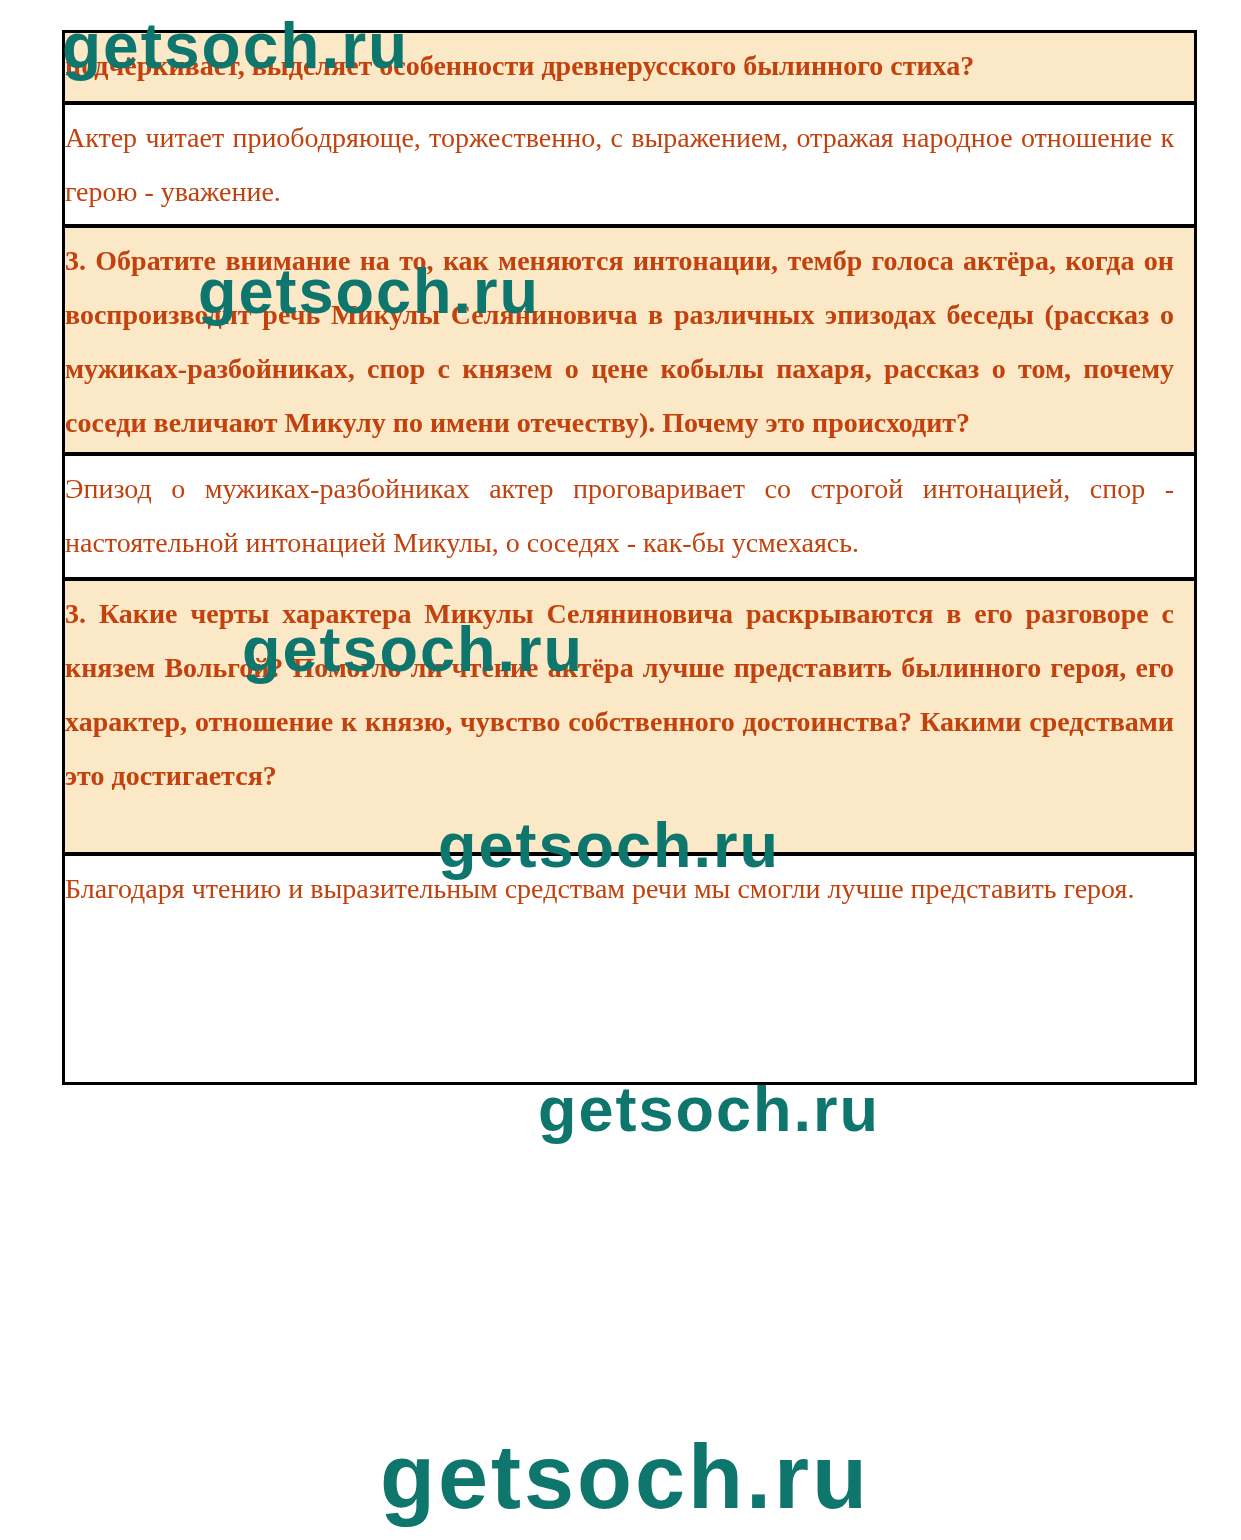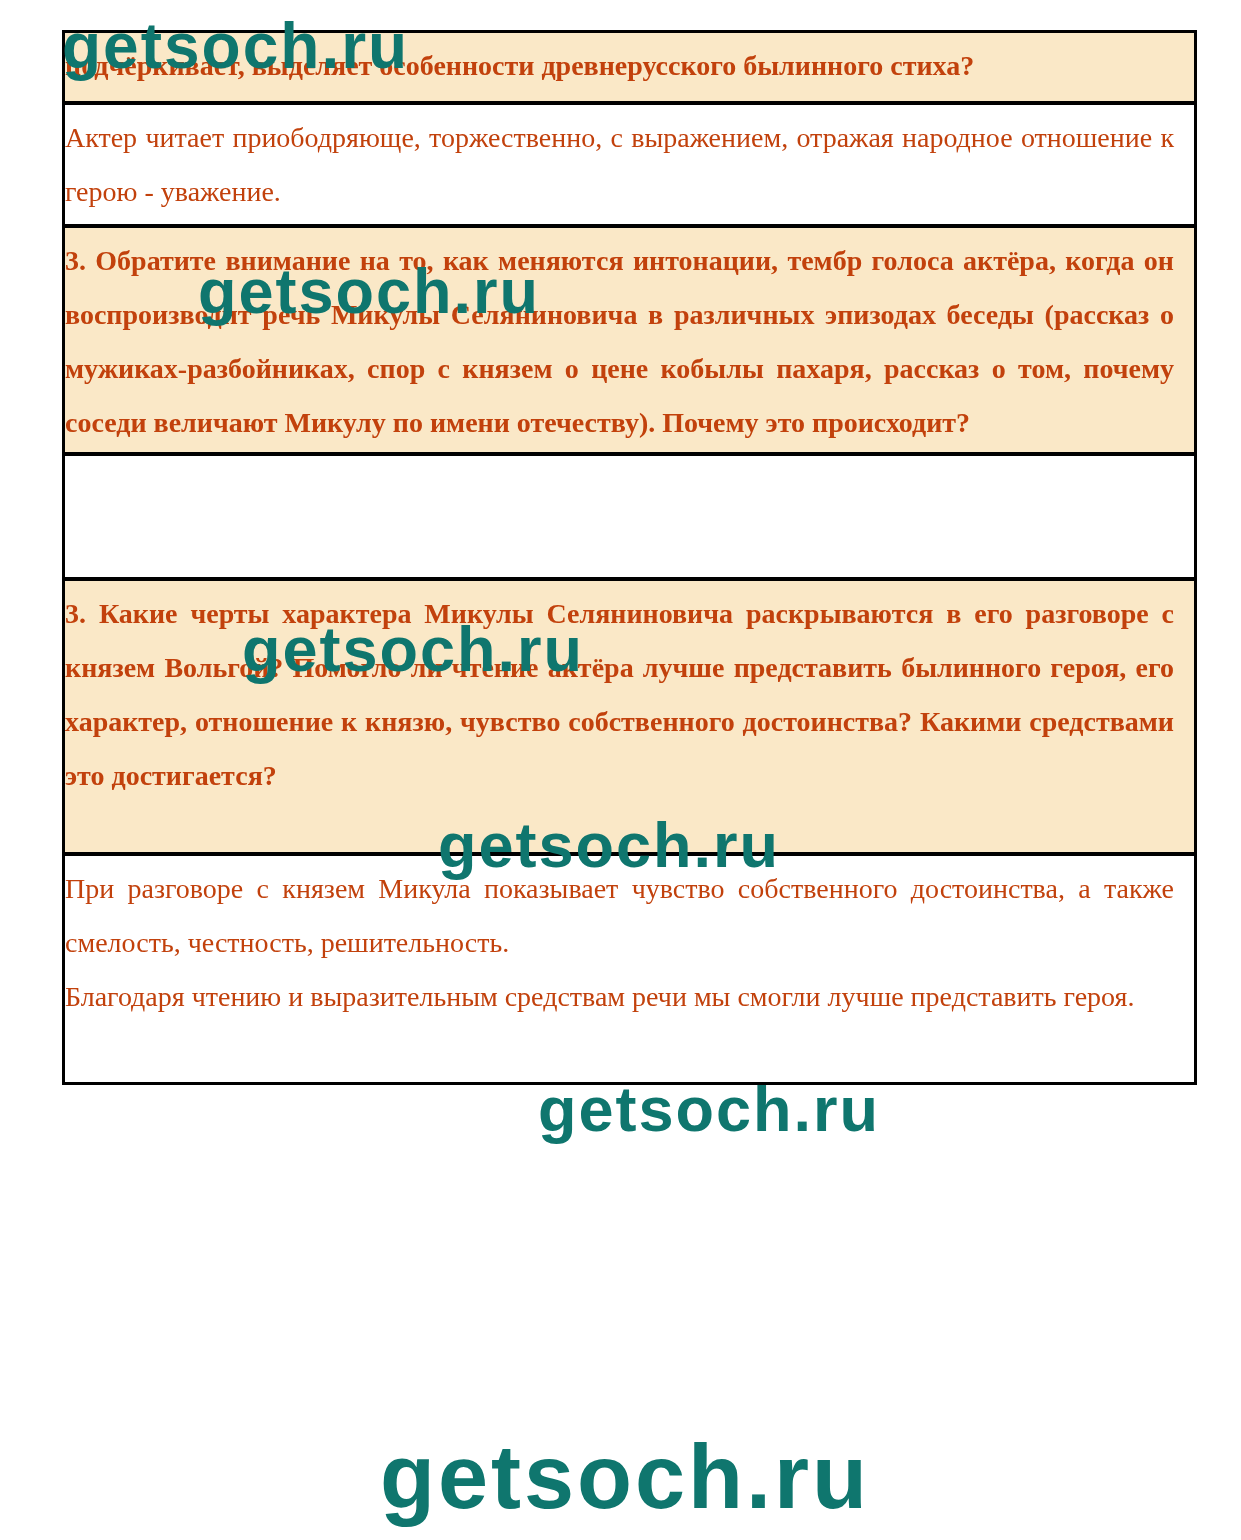--- a/index.html
+++ b/index.html
@@ -88,26 +88,26 @@
       <div class="row question">
         <p>подчёркивает, выделяет особенности древнерусского былинного стиха?</p>
       </div>
       <div class="row answer">
         <p>Актер читает приободряюще, торжественно, с выражением, отражая народное отношение к герою - уважение.</p>
       </div>
       <div class="row question">
         <p>3. Обратите внимание на то, как меняются интонации, тембр голоса актёра, когда он воспроизводит речь Микулы Селяниновича в различных эпизодах беседы (рассказ о мужиках-разбойниках, спор с князем о цене кобылы пахаря, рассказ о том, почему соседи величают Микулу по имени отечеству). Почему это происходит?</p>
       </div>
       <div class="row answer">
+        <p>Эпизод о мужиках-разбойниках актер проговаривает со строгой интонацией, спор - настоятельной интонацией Микулы, о соседях - как-бы усмехаясь.</p>
       </div>
       <div class="row question">
         <p>3. Какие черты характера Микулы Селяниновича раскрываются в его разговоре с князем Вольгой? Помогло ли чтение актёра лучше представить былинного героя, его характер, отношение к князю, чувство собственного достоинства? Какими средствами это достигается?</p>
       </div>
       <div class="row answer">
-        <p>При разговоре с князем Микула показывает чувство собственного достоинства, а также смелость, честность, решительность.</p>
         <p>Благодаря чтению и выразительным средствам речи мы смогли лучше представить героя.</p>
       </div>
     </div>
 
   <div class="watermark-layer">
     <span class="wm wm-1">getsoch.ru</span>
     <span class="wm wm-2">getsoch.ru</span>
     <span class="wm wm-3">getsoch.ru</span>
     <span class="wm wm-4">getsoch.ru</span>
     <span class="wm wm-5">getsoch.ru</span>

